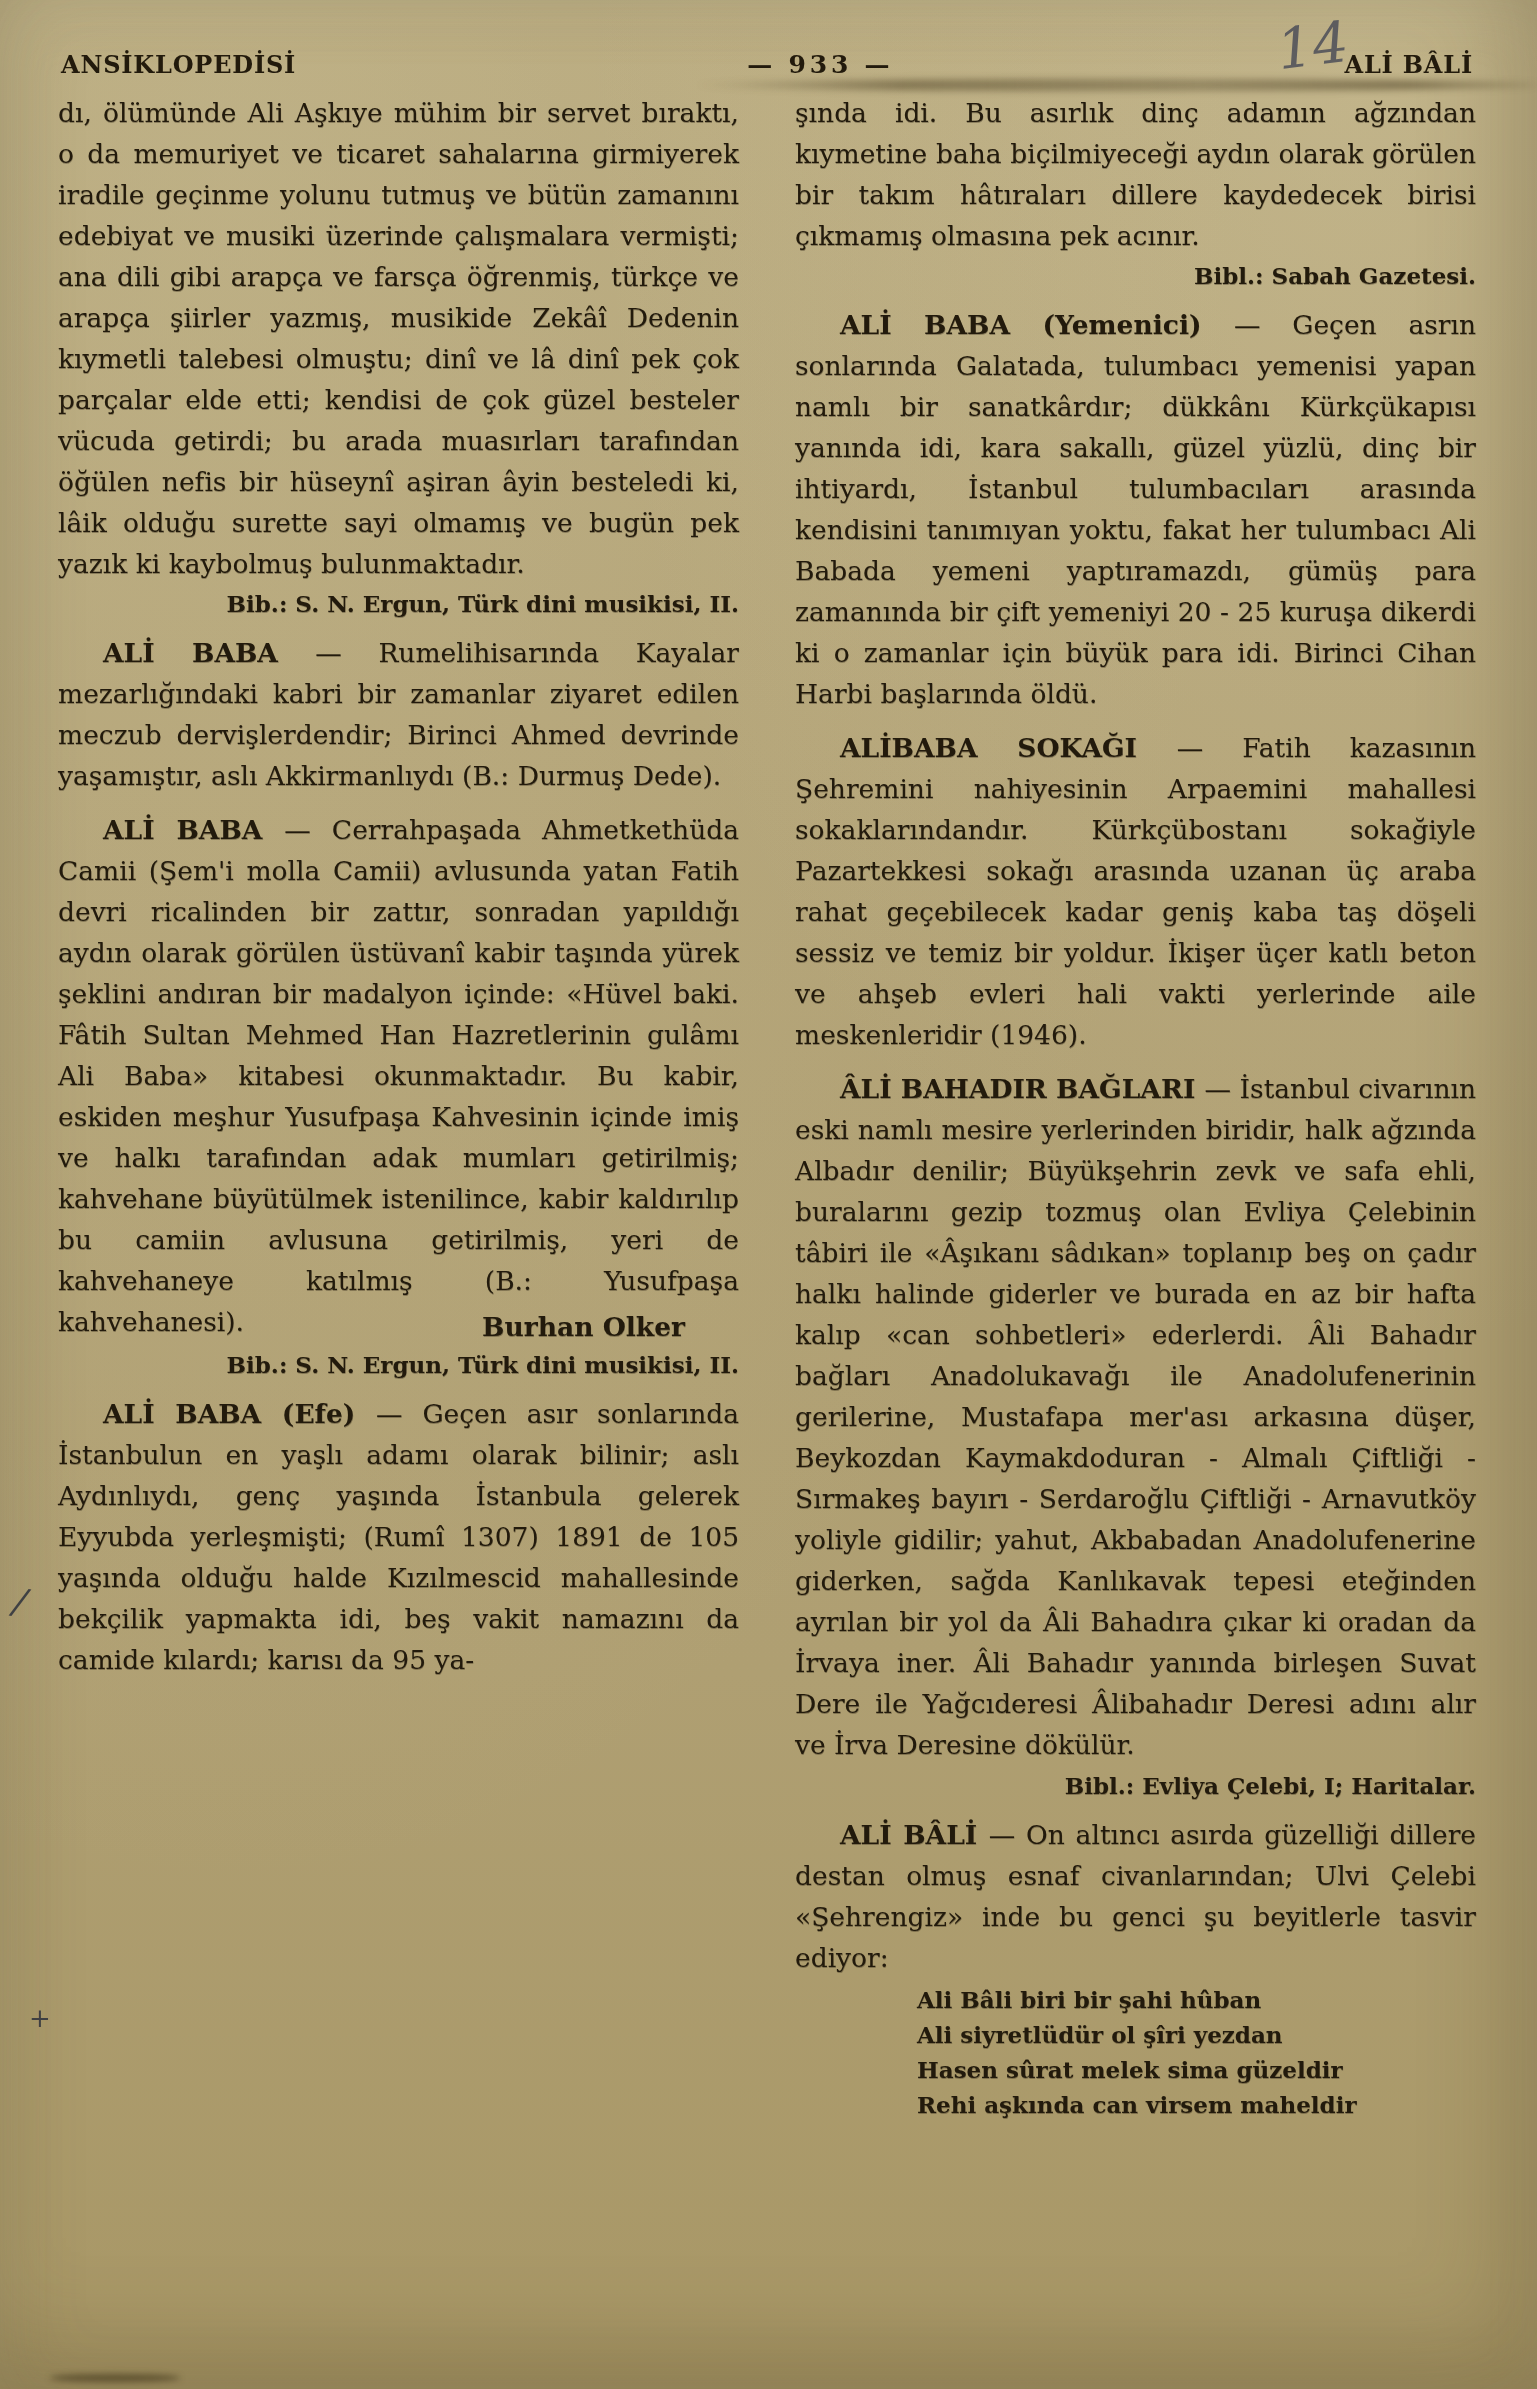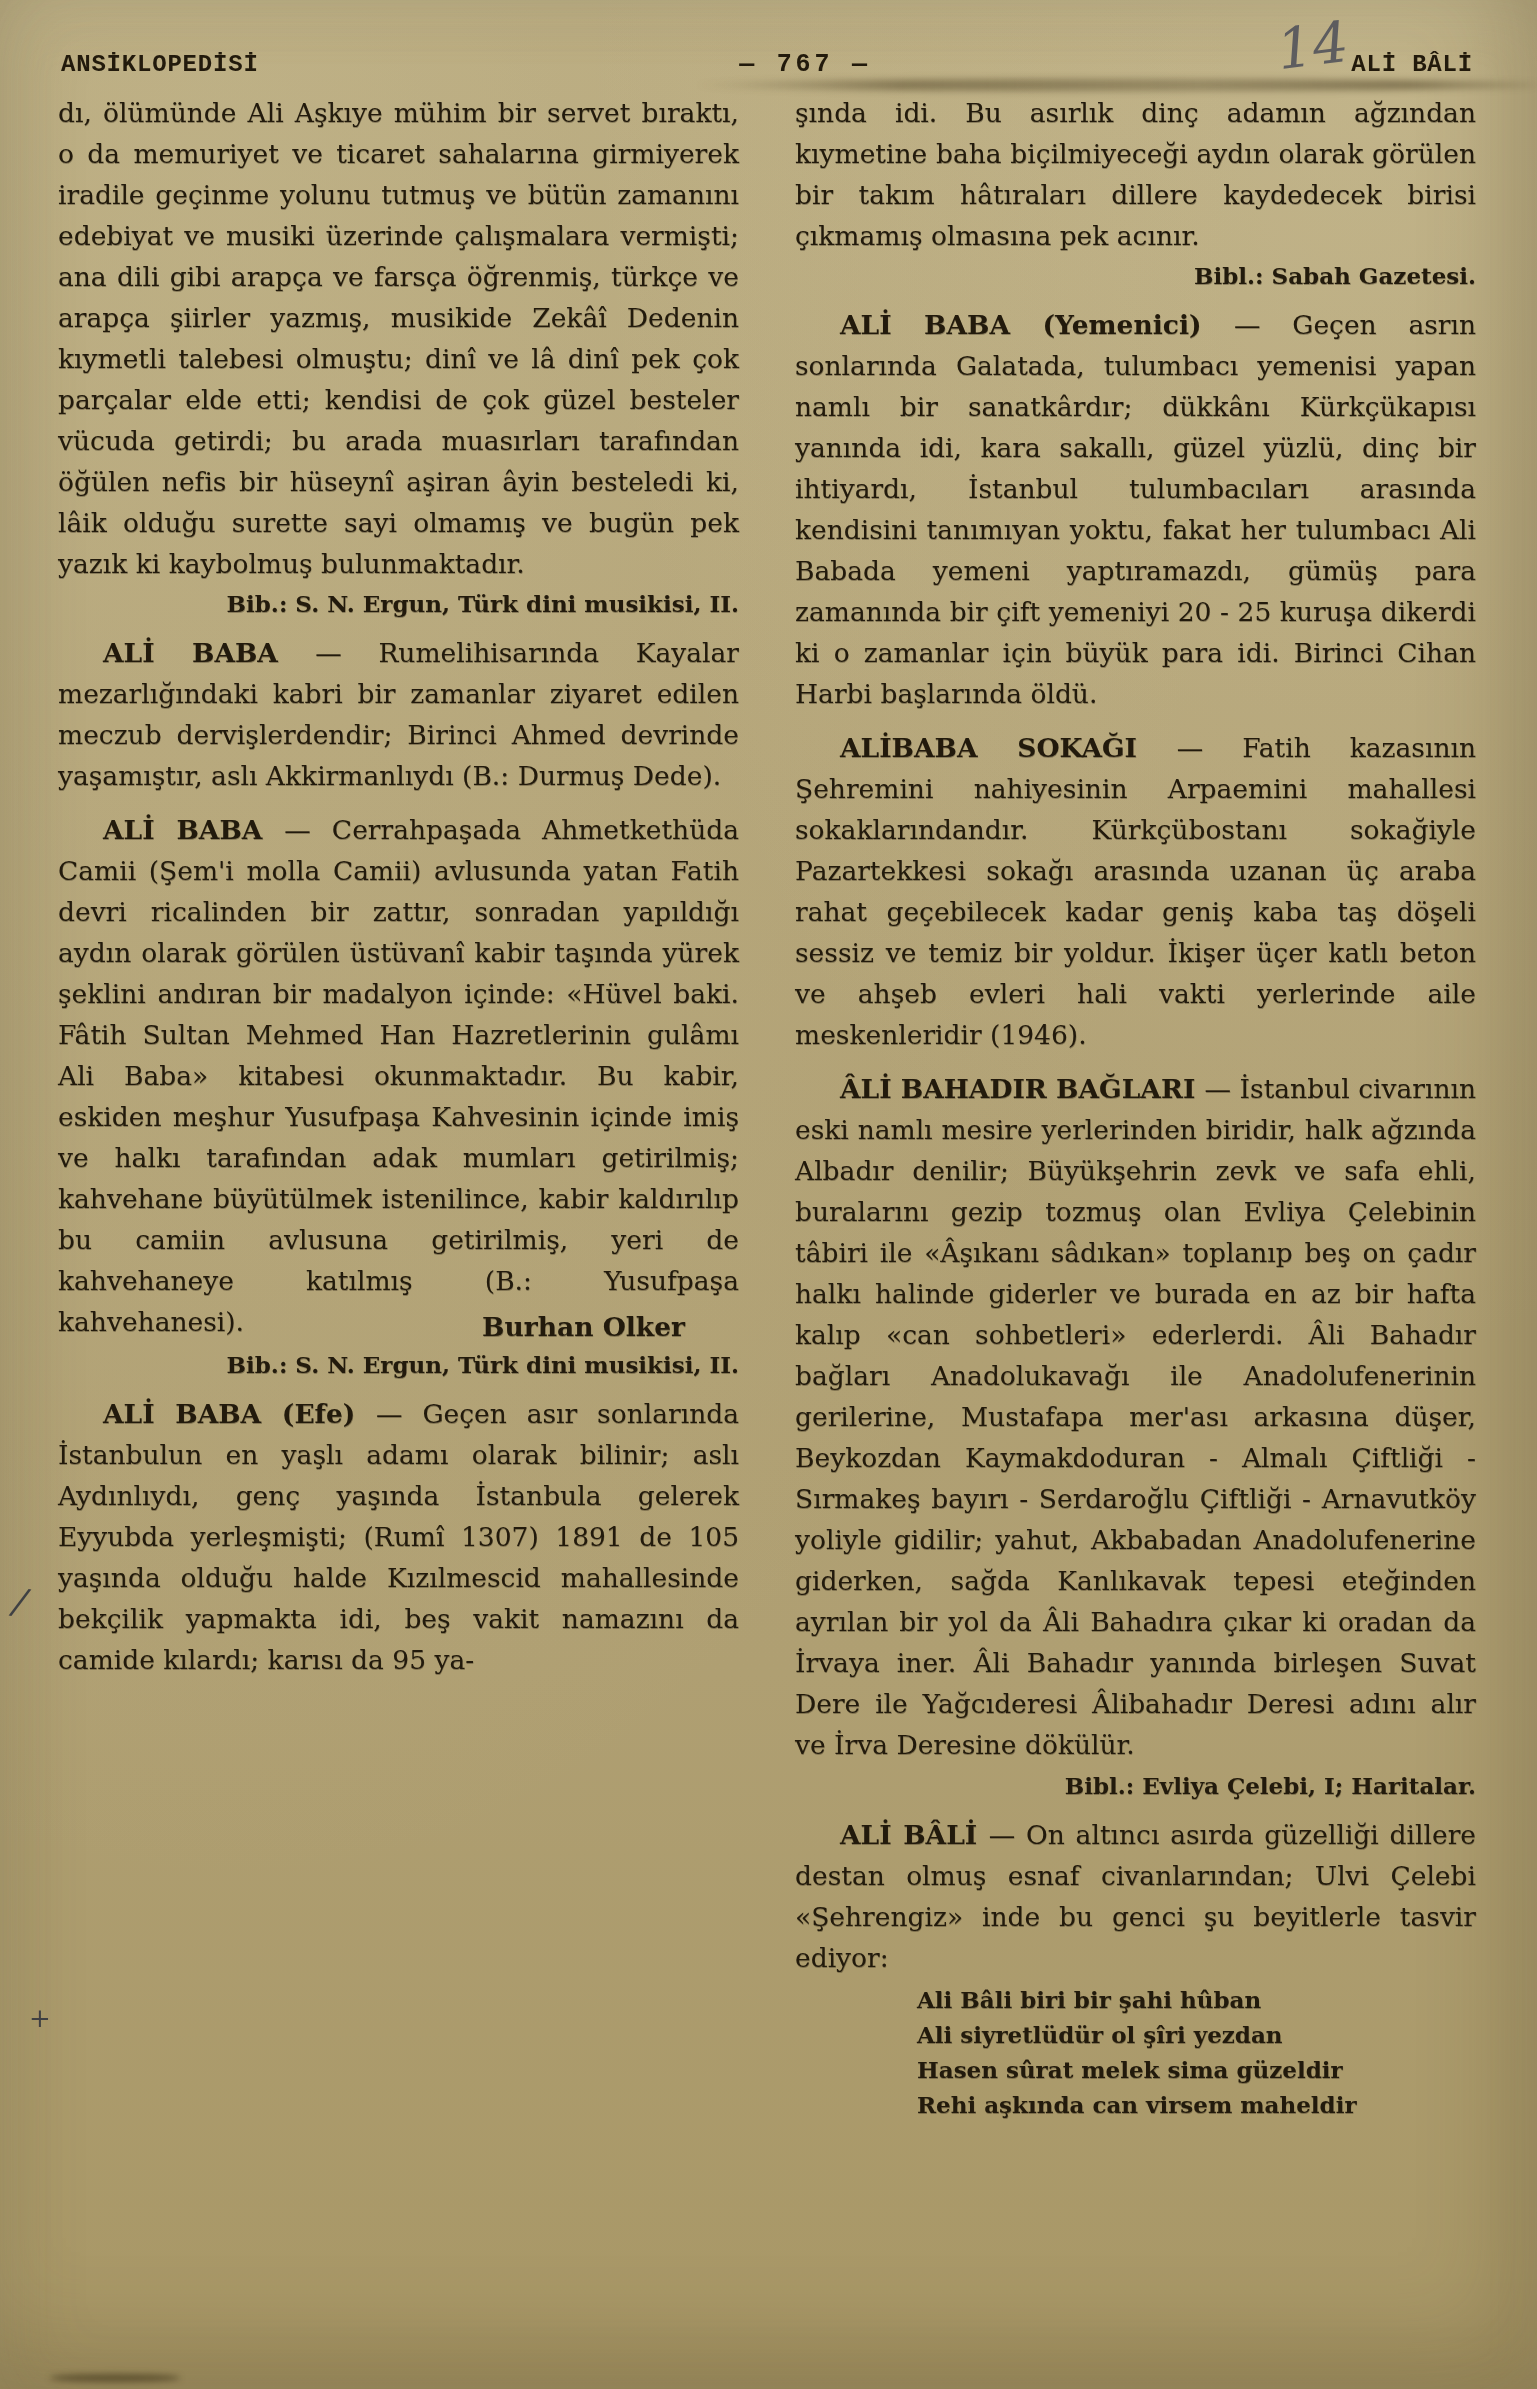--- a/index.html
+++ b/index.html
@@ -30,21 +30,21 @@
       rgba(60,48,20,0.32) 60%, rgba(60,48,20,0.5) 85%, rgba(60,48,20,0.18) 100%);
     filter: blur(3.8px); border-radius: 50%;
   }
   .corner-smudge {
     position: absolute; left: 50px; top: 2374px; width: 130px; height: 7.6px;
     background: rgba(52,42,16,0.55); filter: blur(3.2px); border-radius: 50%;
   }
   .header {
     position: absolute; top: 50px; left: 61px; right: 65px;
     display: flex; justify-content: space-between; align-items: baseline;
-    font-weight: 700; font-size: 24px; letter-spacing: 0.8px; font-family: Liberation Mono, monospace;
+    font-weight: 700; font-size: 24px; letter-spacing: 0.8px;
   }
   .page-number { font-size: 25px; letter-spacing: 3.8px; }
   .handwritten-number {
     position: absolute; top: 13px; right: 190px;
     font-size: 56px; font-style: italic; font-weight: 400;
     color: #3d4152; opacity: 0.75; transform: rotate(-7deg);
   }
   .margin-mark { position: absolute; color: #262b39; opacity: 0.8; font-style: italic; }
   .mark-slash { left: 14px; top: 1581px; font-size: 36px; transform: rotate(10deg); }
   .mark-plus  { left: 29px; top: 2003px; font-size: 26px; }
@@ -79,21 +79,21 @@
 
 <div class="page">
 
   <div class="scan-streak"></div>
   <div class="corner-smudge"></div>
 
   <div class="handwritten-number">14</div>
 
   <div class="header">
     <span class="running-title">ANSİKLOPEDİSİ</span>
-    <span class="page-number">— 767 —</span>
+    <span class="page-number">— 933 —</span>
     <span class="running-title">ALİ BÂLİ</span>
   </div>
 
   <div class="columns">
     <div class="col" id="col-left">
         <p class="para">dı, ölümünde Ali Aşkıye mühim bir servet bıraktı, o da memuriyet ve ticaret sahalarına girmiyerek iradile geçinme yolunu tutmuş ve bütün zamanını edebiyat ve musiki üzerinde çalışmalara vermişti; ana dili gibi arapça ve farsça öğrenmiş, türkçe ve arapça şiirler yazmış, musikide Zekâî Dedenin kıymetli talebesi olmuştu; dinî ve lâ dinî pek çok parçalar elde etti; kendisi de çok güzel besteler vücuda getirdi; bu arada muasırları tarafından öğülen nefis bir hüseynî aşiran âyin besteledi ki, lâik olduğu surette sayi olmamış ve bugün pek yazık ki kaybolmuş bulunmaktadır.</p>
         <p class="bib">Bib.: S. N. Ergun, Türk dini musikisi, II.</p>
         <p class="para entry indent"><span class="lead">ALİ BABA </span>— Rumelihisarında Kayalar mezarlığındaki kabri bir zamanlar ziyaret edilen meczub dervişlerdendir; Birinci Ahmed devrinde yaşamıştır, aslı Akkirmanlıydı (B.: Durmuş Dede).</p>
         <p class="para entry indent"><span class="lead">ALİ BABA </span>— Cerrahpaşada Ahmetkethüda Camii (Şem'i molla Camii) avlusunda yatan Fatih devri ricalinden bir zattır, sonradan yapıldığı aydın olarak görülen üstüvanî kabir taşında yürek şeklini andıran bir madalyon içinde: «Hüvel baki. Fâtih Sultan Mehmed Han Hazretlerinin gulâmı Ali Baba» kitabesi okunmaktadır. Bu kabir, eskiden meşhur Yusufpaşa Kahvesinin içinde imiş ve halkı tarafından adak mumları getirilmiş; kahvehane büyütülmek istenilince, kabir kaldırılıp bu camiin avlusuna getirilmiş, yeri de kahvehaneye katılmış (B.: Yusufpaşa kahvehanesi).</p>
         <div class="signature">Burhan Olker</div>

